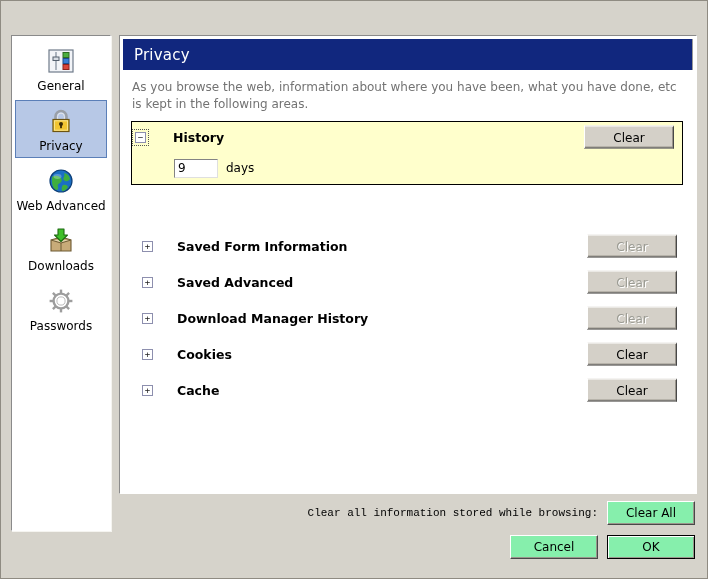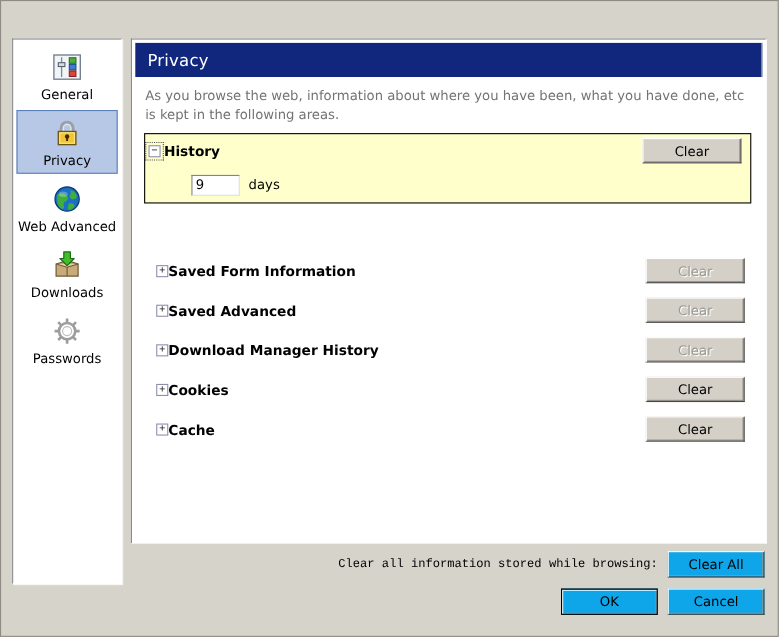--- a/index.html
+++ b/index.html
@@ -177,21 +177,21 @@
     border: 1px dotted transparent;
     display: inline-flex;
     box-sizing: border-box;
   }
   .toggle-wrap.focused {
     border: 1px dotted #555;
   }
   .row-label {
     font-size: 12.5px;
     font-weight: bold;
-    margin-left: 0;
+    margin-left: 24px;
     color: #000;
   }
   .clear-btn {
     position: absolute;
     right: 8px;
     top: 50%;
     transform: translateY(-50%);
     width: 90px;
     height: 23px;
     background: #d4d0c8;
@@ -267,21 +267,21 @@
   }
   #clearall-label {
     font-size: 11px;
     color: #000;
     margin-right: 9px;
     font-family: Liberation Mono, monospace;
   }
   .foot-btn {
     width: 88px;
     height: 24px;
-    background: #0ea5e9;
+    background: #86efac;
     border-top: 1px solid #ffffff;
     border-left: 1px solid #ffffff;
     border-right: 1px solid #484848;
     border-bottom: 1px solid #484848;
     box-shadow: inset -1px -1px 0 #9a958c;
     font-family: "DejaVu Sans", sans-serif;
     font-size: 12px;
     color: #000;
     cursor: pointer;
     box-sizing: border-box;
@@ -443,17 +443,17 @@
     </div>
 
   </div>
 
   <div id="clearall-line">
     <span id="clearall-label">Clear all information stored while browsing:</span>
     <span class="foot-btn">Clear All</span>
   </div>
 
   <div id="button-row">
+    <span class="foot-btn">Cancel</span>
     <span class="foot-btn default">OK</span>
-    <span class="foot-btn">Cancel</span>
   </div>
 
 </div>
 
 </body></html>

